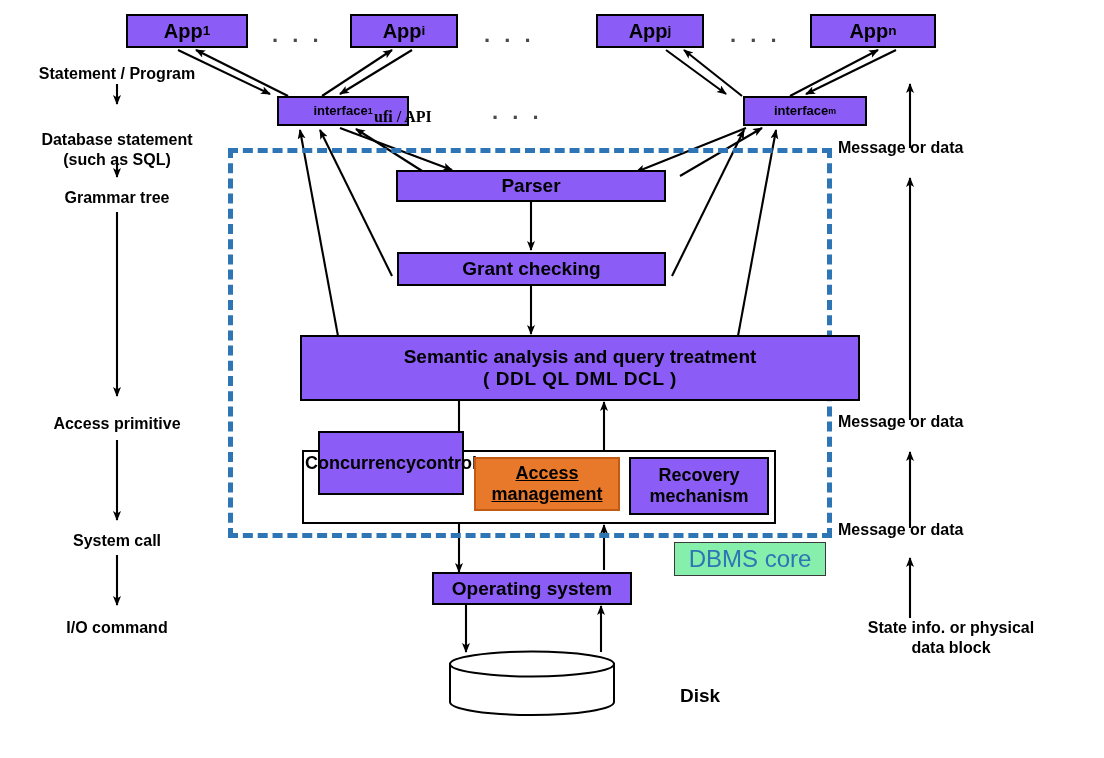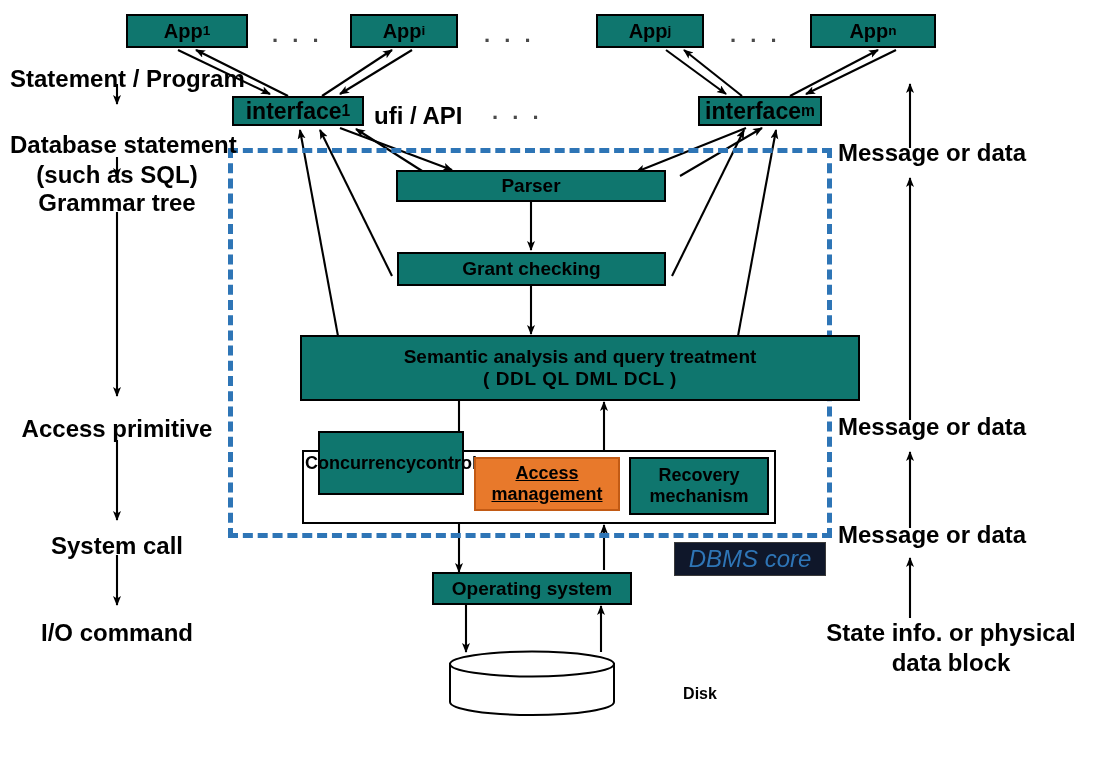--- a/index.html
+++ b/index.html
@@ -21,53 +21,53 @@
     position: absolute;
     left: 0; top: 0;
     width: 1104px;
     height: 758px;
     pointer-events: none;
   }
   .node {
     position: absolute;
     box-sizing: border-box;
     border: 2px solid #000000;
-    background: #0f766e;
+    background: #8b5cf6;
     display: flex;
     align-items: center;
     justify-content: center;
     text-align: center;
     font-weight: bold;
     color: #000000;
     line-height: 1.15;
     z-index: 3;
   }
   .node .sub {
     font-size: 0.68em;
     vertical-align: sub;
     font-weight: bold;
   }
   .app-box { font-size: 20px; }
-  .iface-box { font-size: 23px; }
+  .iface-box { font-size: 13px; margin-left: 45px; }
   .proc-box { font-size: 19px; }
   .sem-box  { font-size: 19px; flex-direction: column; }
   .sem-box .l2 { letter-spacing: 0.6px; }
   .sub-box { font-size: 18px; border-width: 2px; }
   .sub-box.accent { background: #E8792B; border-color: #C25A14; }
   .group-box {
     position: absolute;
     box-sizing: border-box;
     border: 2px solid #000000;
     background: #ffffff;
     z-index: 2;
   }
   .lbl {
     position: absolute;
     font-weight: bold;
-    font-size: 24px;
+    font-size: 16px;
     color: #000000;
     line-height: 1.25;
     white-space: pre;
     z-index: 3;
   }
   .lbl.center { text-align: center; }
   .dots {
     position: absolute;
     font-weight: bold;
     font-size: 22px;
@@ -79,40 +79,39 @@
     position: absolute;
     box-sizing: border-box;
     border: 5px dashed #2E75B6;
     z-index: 1;
     background: transparent;
   }
   #dbms-core-tag {
     position: absolute;
     box-sizing: border-box;
     border: 1.5px solid #3a3a3a;
-    background: #0f172a;
+    background: #86efac;
     color: #2E75B6;
     font-size: 24px;
     font-weight: normal;
     display: flex;
     align-items: center;
     justify-content: center;
     z-index: 4;
-    font-style: italic;
   }
   .disk {
     position: absolute;
     z-index: 3;
   }
   .disk .disk-label {
     position: absolute;
     width: 100%;
     text-align: center;
     font-weight: bold;
-    font-size: 16px;
+    font-size: 19px;
     color: #000;
   }
 </style>
 </head>
 <body>
 
 <div id="stage">
 
   <svg id="wires" viewBox="0 0 1104 758" width="1104" height="758">
     <defs>
@@ -204,21 +203,21 @@
   <div class="node app-box" style="left:810px; top:14px; width:126px; height:34px;">
     <span>App</span>
       <span class="sub">n</span>
   </div>
 
   <div class="node iface-box" style="left:232px; top:96px; width:132px; height:30px;">
     <span>interface</span>
       <span class="sub">1</span>
   </div>
 
-  <div class="lbl" style="left:374px; top:101px;">ufi / API</div>
+  <div class="lbl" style="left:374px; top:107px;font-family:Liberation Serif, serif;">ufi / API</div>
 
   <div class="dots" style="left:492px; top:99px;">. . .</div>
 
   <div class="node iface-box" style="left:698px; top:96px; width:124px; height:30px;">
     <span>interface</span>
       <span class="sub">m</span>
   </div>
 
   <div class="node proc-box" style="left:396px; top:170px; width:270px; height:32px;">Parser</div>
 

